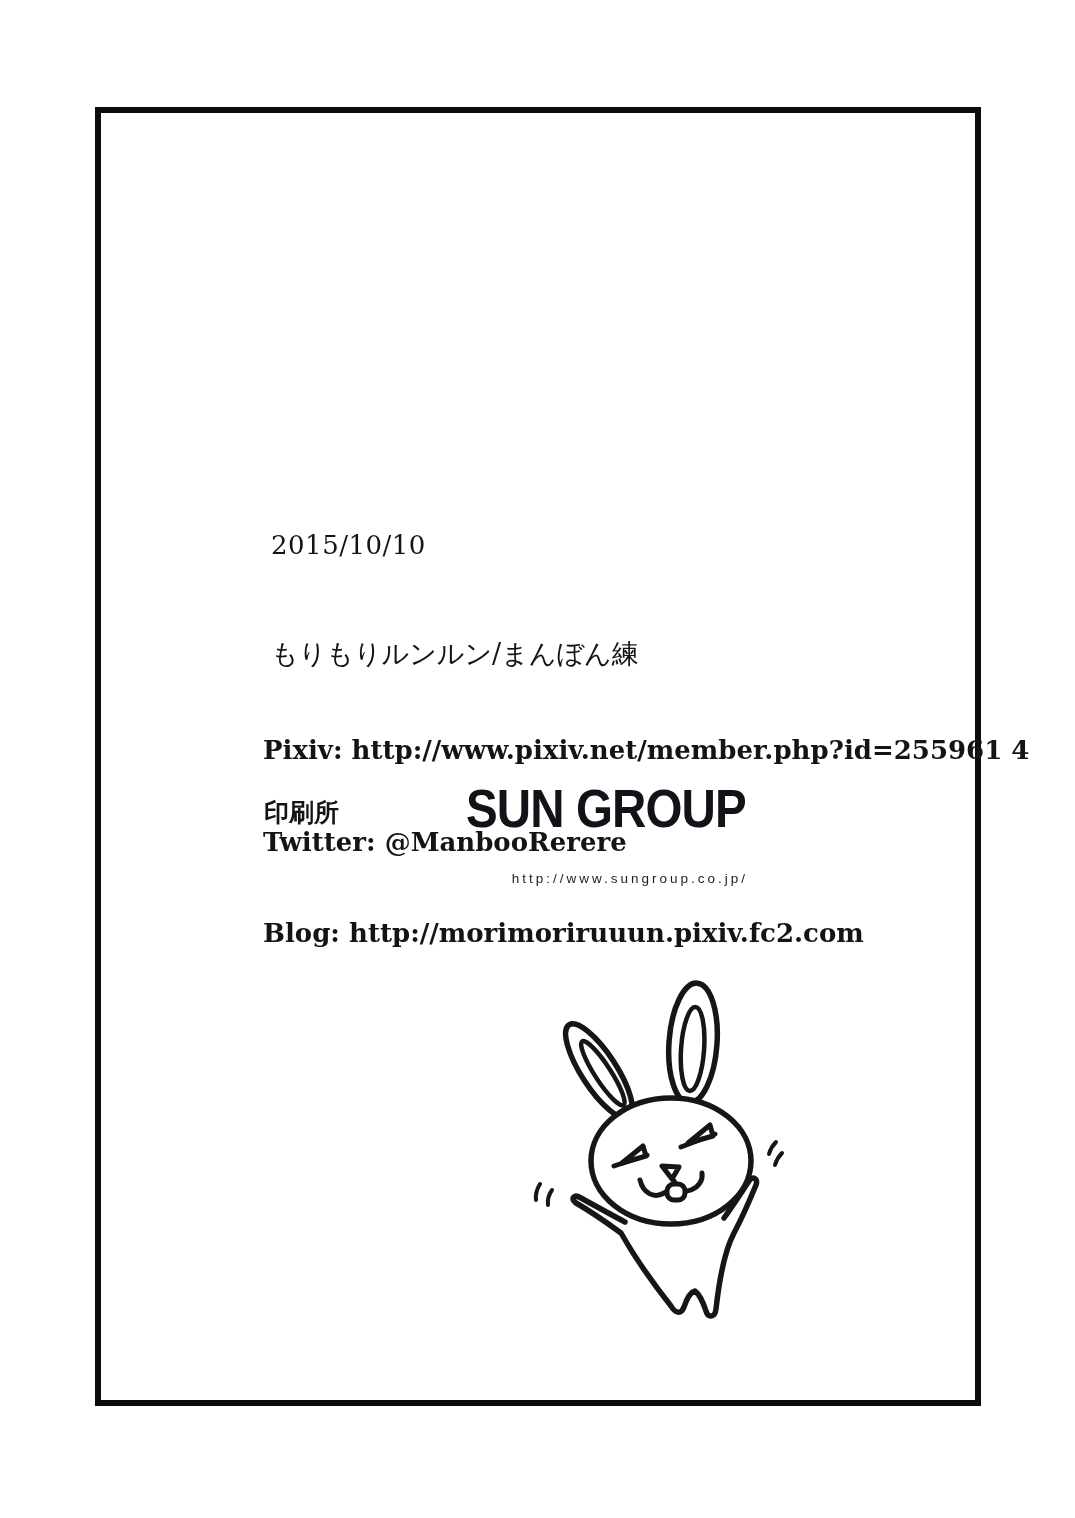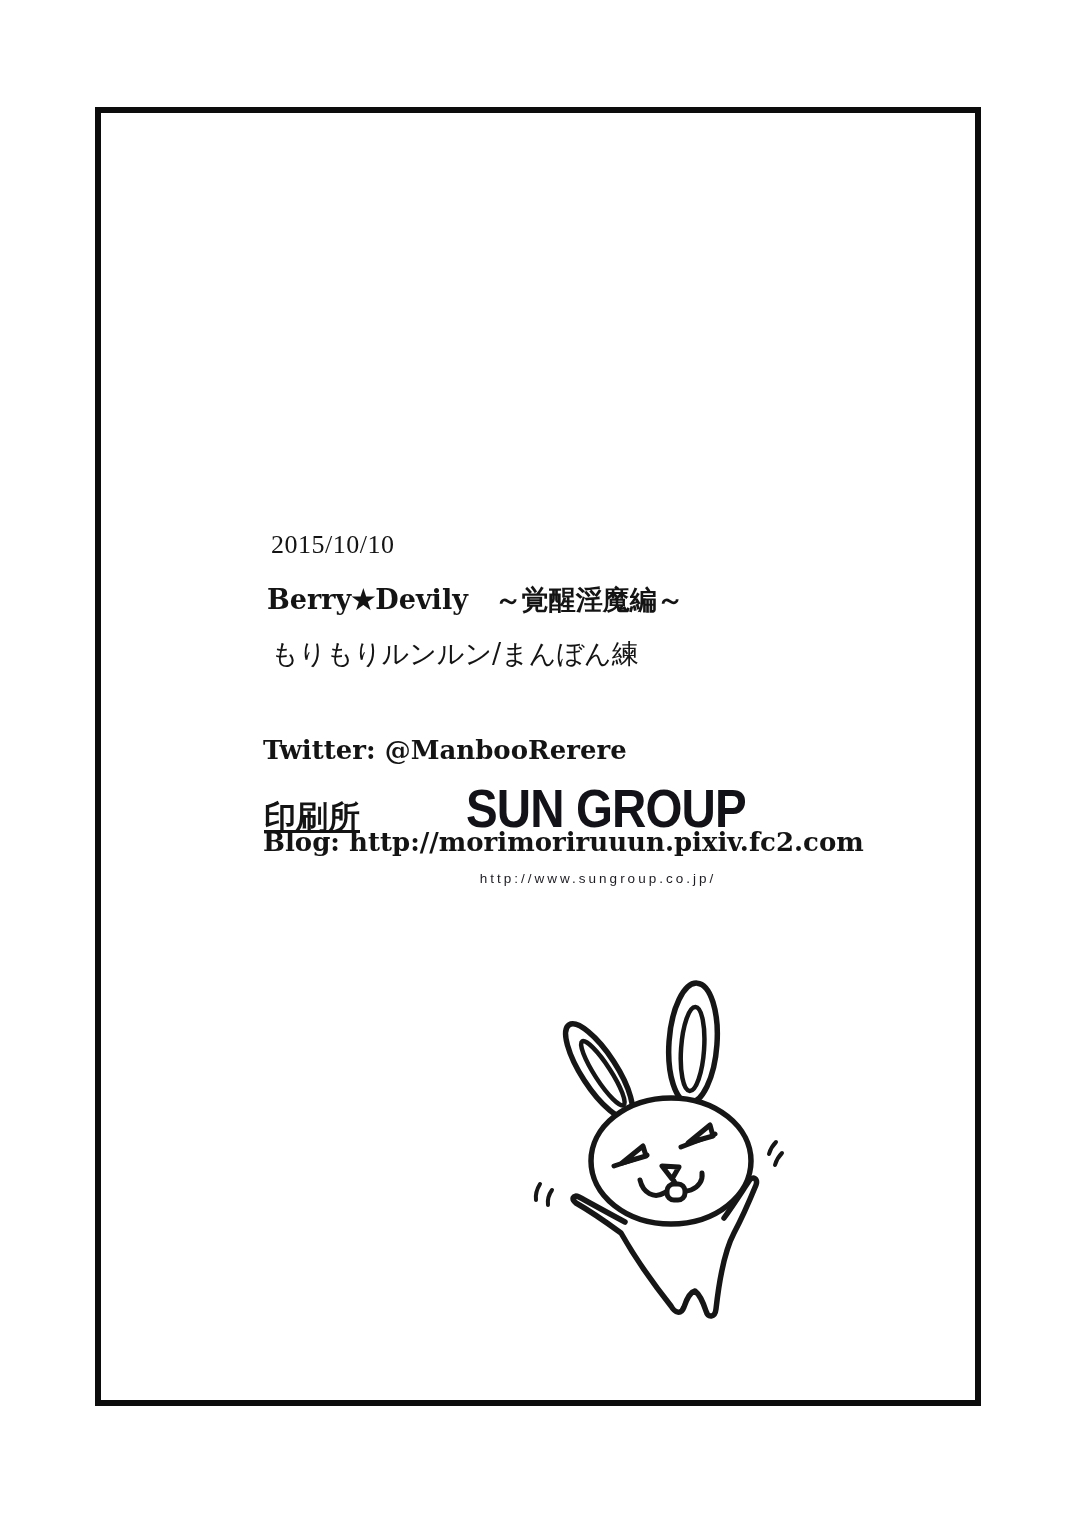--- a/index.html
+++ b/index.html
@@ -28,21 +28,20 @@
   }
   .abs {
     position: absolute;
     white-space: pre;
   }
   .date {
     left: 271px;
     top: 530px;
     font-size: 26px;
     letter-spacing: 0.5px;
-    font-family: Liberation Serif, serif;
   }
   .title {
     left: 267px;
     top: 582px;
     font-size: 27px;
     font-weight: 700;
   }
   .circle {
     left: 271px;
     top: 636px;
@@ -52,23 +51,22 @@
   .contacts {
     left: 263px;
     top: 674px;
     font-size: 26px;
     font-weight: 700;
     line-height: 30.5px;
   }
   .printer-label {
     left: 264px;
     top: 796px;
-    font-size: 32px;
+    font-size: 25px;
     font-weight: 700;
-    text-decoration: underline;
   }
   .printer-block {
     left: 448px;
     top: 745px;
     width: 300px;
     text-align: center;
     font-family: "Liberation Sans", sans-serif;
   }
   .printer-name {
     font-size: 54px;
@@ -79,41 +77,42 @@
     transform: scaleX(0.88);
     transform-origin: 50% 50%;
     white-space: pre;
   }
   .printer-url {
     font-size: 13.5px;
     letter-spacing: 3px;
     margin-top: 0px;
     color: #1c1c22;
     white-space: pre;
+    text-align: right;
   }
   .rabbit {
     position: absolute;
     left: 495px;
     top: 975px;
   }
 </style>
 </head>
 <body>
 
 <div class="page">
 
   <div class="frame"></div>
 
   <div class="abs date">2015/10/10</div>
 
-  <div class="abs title">Berry★Devily　～覚醒淫魔編～</div>
 
   <div class="abs circle">もりもりルンルン/まんぼん練</div>
 
   <div class="abs contacts">
+    <div>Pixiv: http://www.pixiv.net/member.php?id=255961 4</div>
     <div>Twitter: @ManbooRerere</div>
     <div>Blog: http://morimoriruuun.pixiv.fc2.com</div>
   </div>
 
   <div class="abs printer-label">印刷所</div>
 
   <div class="abs printer-block">
     <div class="printer-name">SUN GROUP</div>
     <div class="printer-url">http://www.sungroup.co.jp/</div>
   </div>

